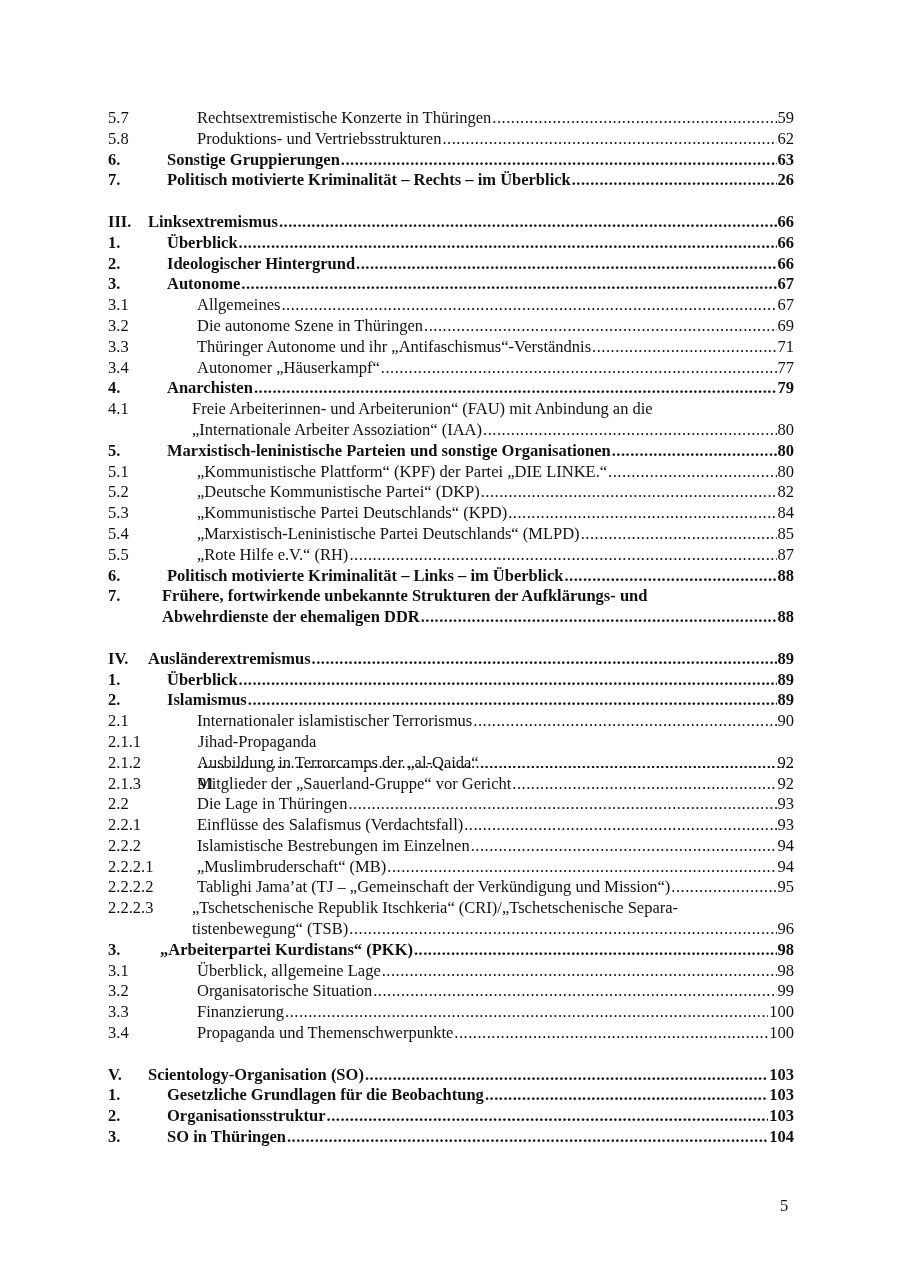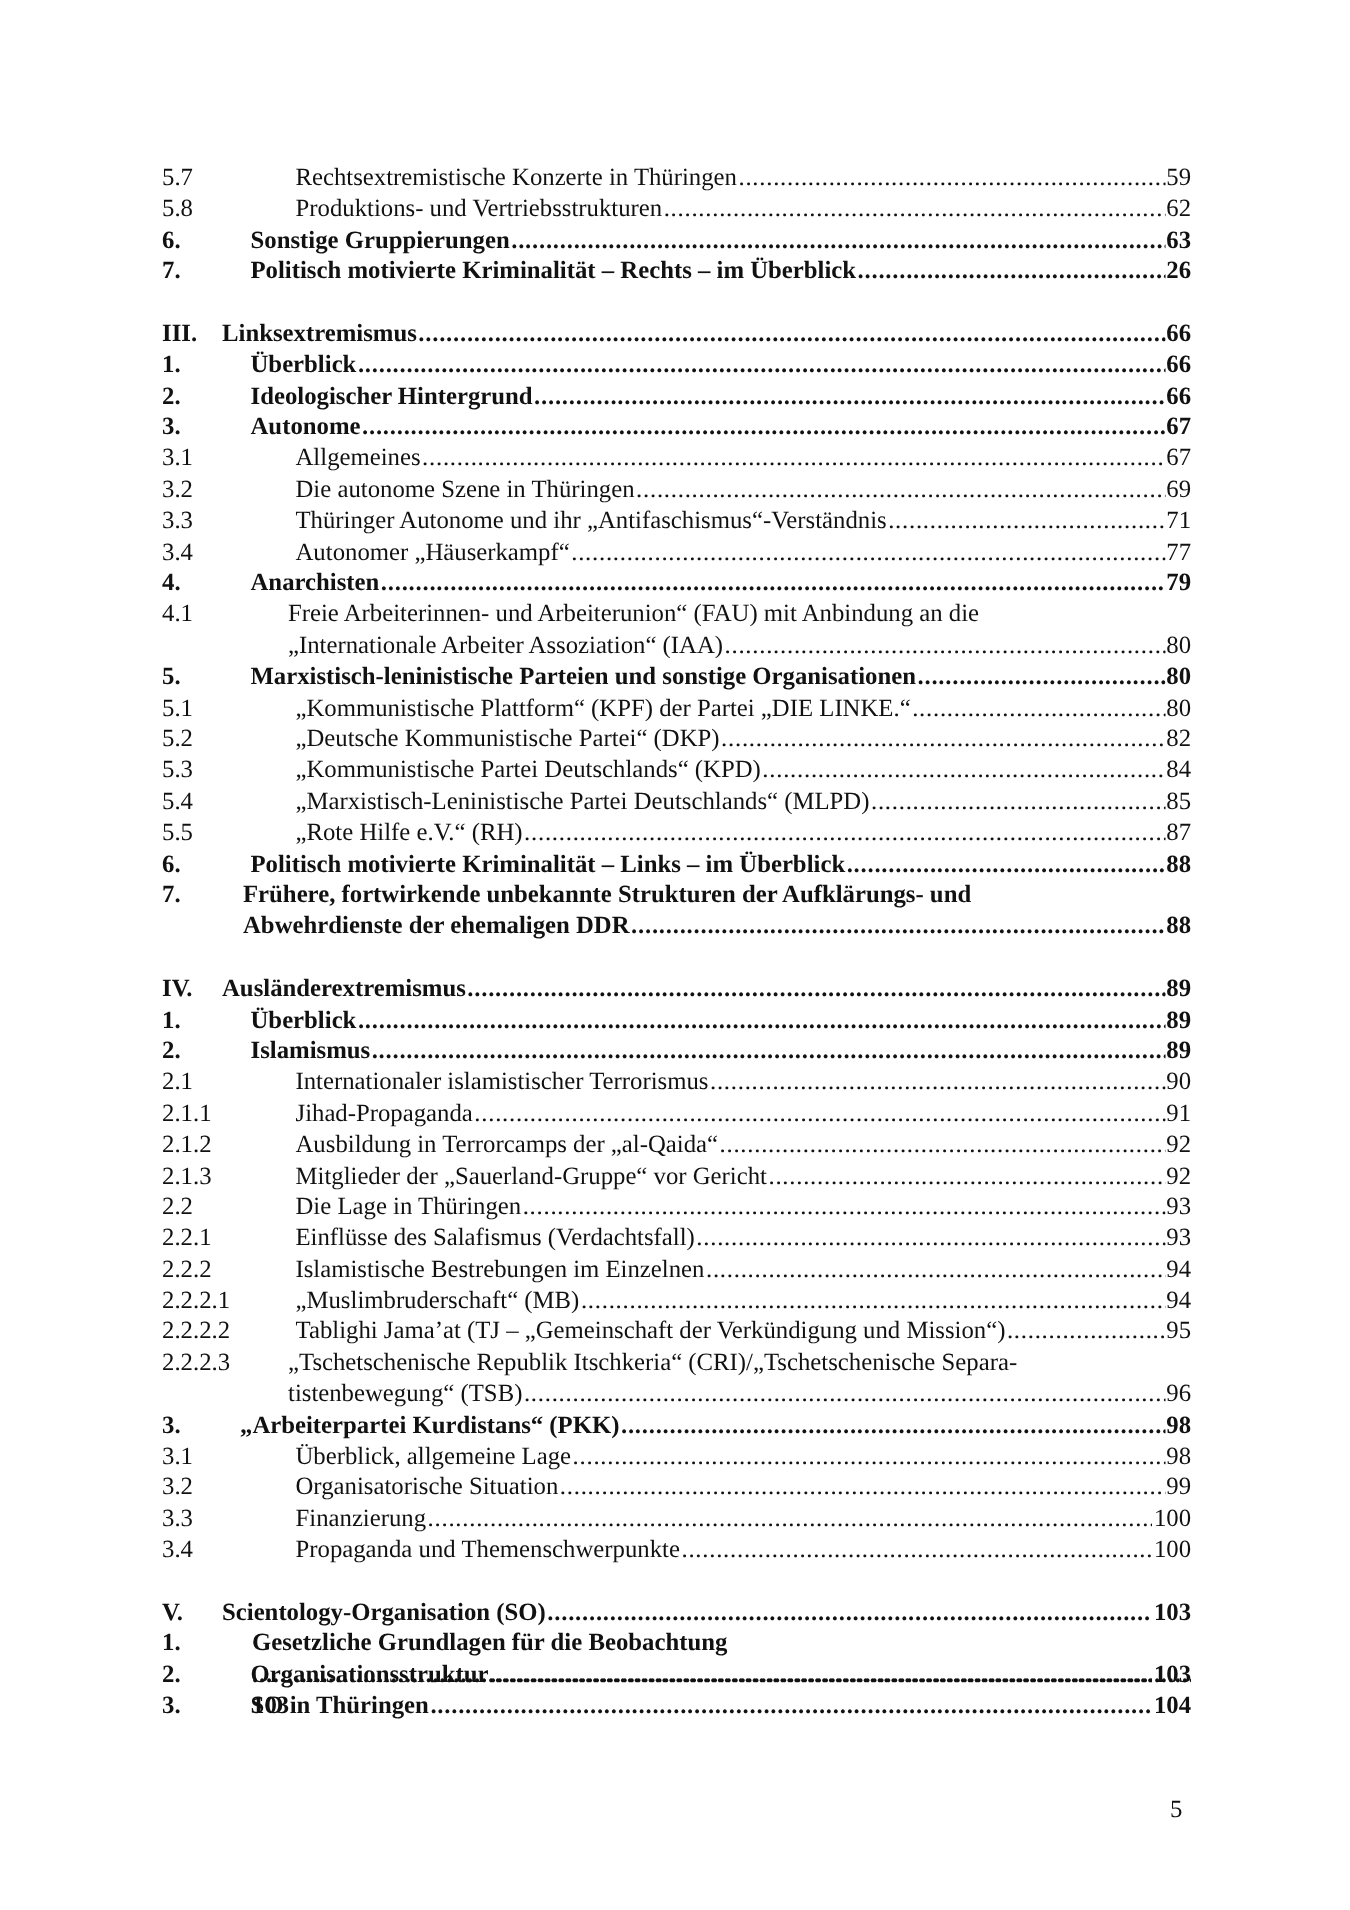--- a/index.html
+++ b/index.html
@@ -262,21 +262,21 @@
       <div class="row">
         <span class="num">2.1</span>
         <div class="entry" style="left: 89px;">
           <span class="title">Internationaler islamistischer Terrorismus</span>
           <span class="leader"></span>
           <span class="page-no">90</span>
         </div>
       </div>
       <div class="row">
         <span class="num">2.1.1</span>
-        <div class="entry" style="left: 89px;">
+        <div class="entry" style="left: 89px; flex-direction: column;">
           <span class="title">Jihad-Propaganda</span>
           <span class="leader"></span>
           <span class="page-no">91</span>
         </div>
       </div>
       <div class="row">
         <span class="num">2.1.2</span>
         <div class="entry" style="left: 89px;">
           <span class="title">Ausbildung in Terrorcamps der „al-Qaida“</span>
           <span class="leader"></span>
@@ -391,21 +391,21 @@
       <div class="row bold">
         <span class="num">V.</span>
         <div class="entry" style="left: 40px;">
           <span class="title">Scientology-Organisation (SO)</span>
           <span class="leader"></span>
           <span class="page-no">103</span>
         </div>
       </div>
       <div class="row bold">
         <span class="num">1.</span>
-        <div class="entry" style="left: 59px; flex-direction: column;">
+        <div class="entry" style="left: 59px;">
           <span class="title">Gesetzliche Grundlagen für die Beobachtung</span>
           <span class="leader"></span>
           <span class="page-no">103</span>
         </div>
       </div>
       <div class="row bold">
         <span class="num">2.</span>
         <div class="entry" style="left: 59px;">
           <span class="title">Organisationsstruktur</span>
           <span class="leader"></span>

